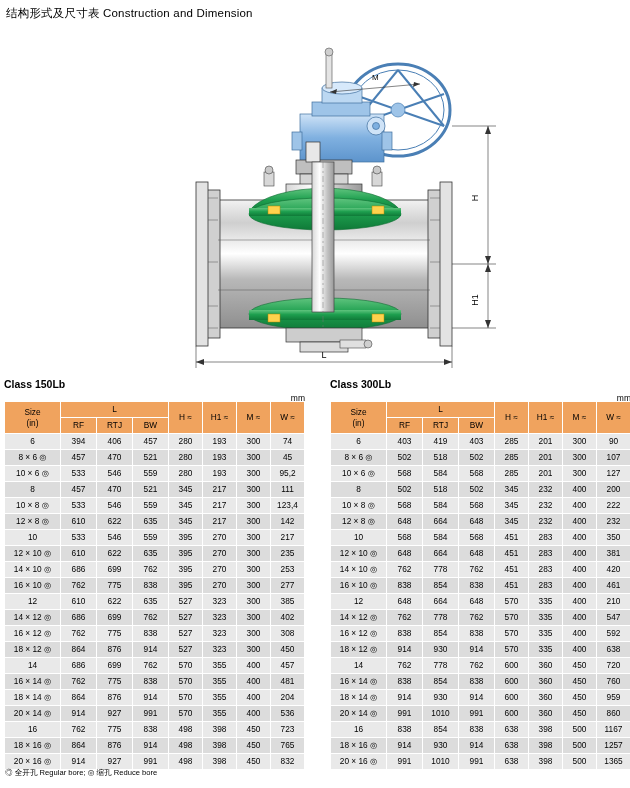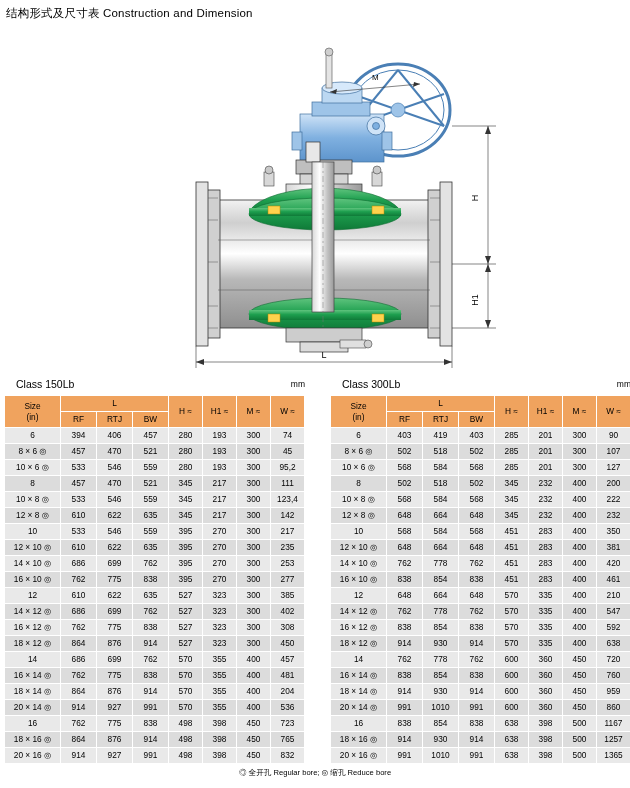--- a/index.html
+++ b/index.html
@@ -28,29 +28,29 @@
   .drawing svg{display:block;}
 
   
   .table-block{position:absolute;top:378px;}
   .block-left{left:4px;}
   .block-right{left:330px;}
   .block-head{
     position:relative;height:14px;
   }
   .block-title{
-    font-size:10.5px;font-weight:normal;
-    position:absolute;left:12px;top:0;
+    font-size:10.5px;font-weight:bold;
+    position:absolute;left:0;top:0;
   }
   .unit{
-    font-size:8.5px;position:absolute;right:0;top:1px;
+    font-size:8.5px;position:absolute;right:0;top:15px;
   }
   table.dim{
     border-collapse:collapse;
-    margin-top:3px;
+    margin-top:9px;
     font-size:8.3px;
     table-layout:fixed;
   }
   table.dim th,table.dim td{
     border:1px solid #ffffff;
     text-align:center;
     vertical-align:middle;
     padding:0;
     height:15px;
     line-height:15px;
@@ -69,21 +69,21 @@
   }
   .col-size{width:56px;}
   .col-l{width:36px;}
   .col-h{width:34px;}
 
   
   .notes{
     position:absolute;left:5px;top:768px;width:620px;
     font-size:7.6px;line-height:10px;
   }
-  .notes div{white-space:nowrap;text-align:center;}
+  .notes div{white-space:nowrap;}
 </style>
 </head>
 <body>
 
 <div class="page">
 
   <div class="doc-title">结构形式及尺寸表 Construction and Dimension</div>
 
   <div class="drawing">
     <svg width="630" height="348" viewBox="0 0 630 348" xmlns="http://www.w3.org/2000/svg">

